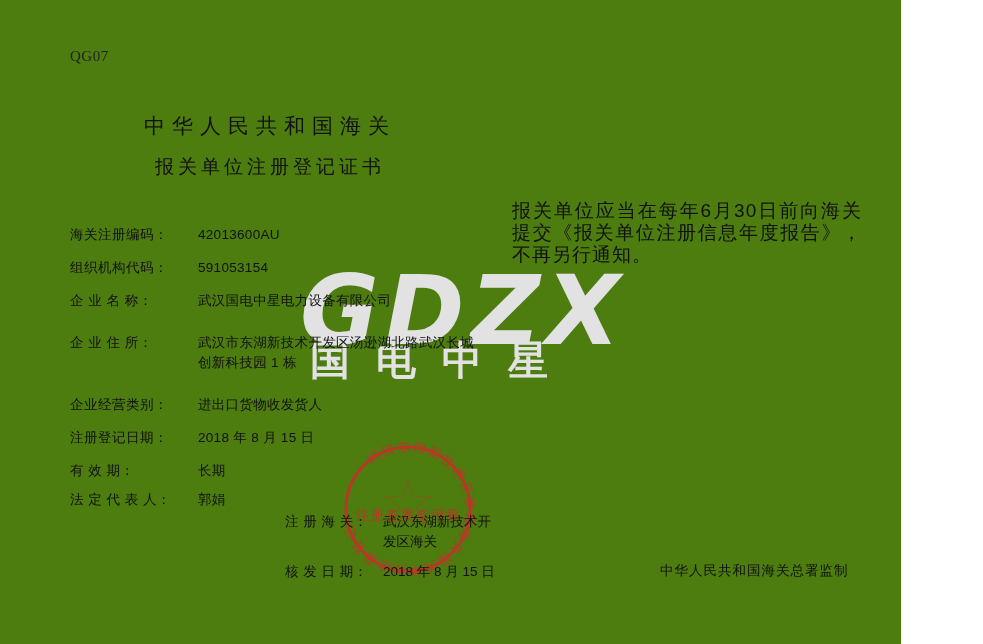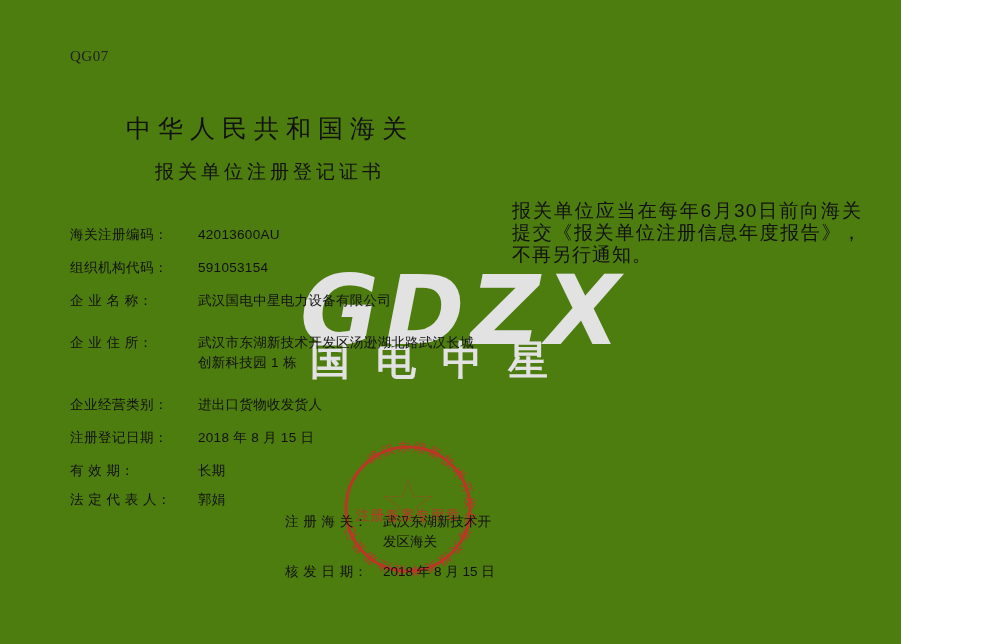--- a/index.html
+++ b/index.html
@@ -65,21 +65,21 @@
 
   
   .cert-title {
     position: absolute;
     left: 70px;
     top: 112px;
     width: 400px;
     text-align: center;
   }
   .cert-title .line1 {
-    font-size: 25px;
+    font-size: 21px;
     letter-spacing: 7px;
     font-weight: 500;
     color: #111;
     white-space: nowrap;
   }
   .cert-title .line2 {
     margin-top: 14px;
     font-size: 19px;
     letter-spacing: 4px;
     font-weight: 500;
@@ -285,14 +285,15 @@
         <span class="v2">武汉东湖新技术开</span>
         <span class="v2">发区海关</span>
       </div>
     </div>
     <div class="bf-row">
       <div class="bf-label">核 发 日 期：</div>
       <div class="bf-value">2018 年 8 月 15 日</div>
     </div>
   </div>
 
+  <div class="issuer">中华人民共和国海关总署监制</div>
 
 </div>
 
 </body></html>

